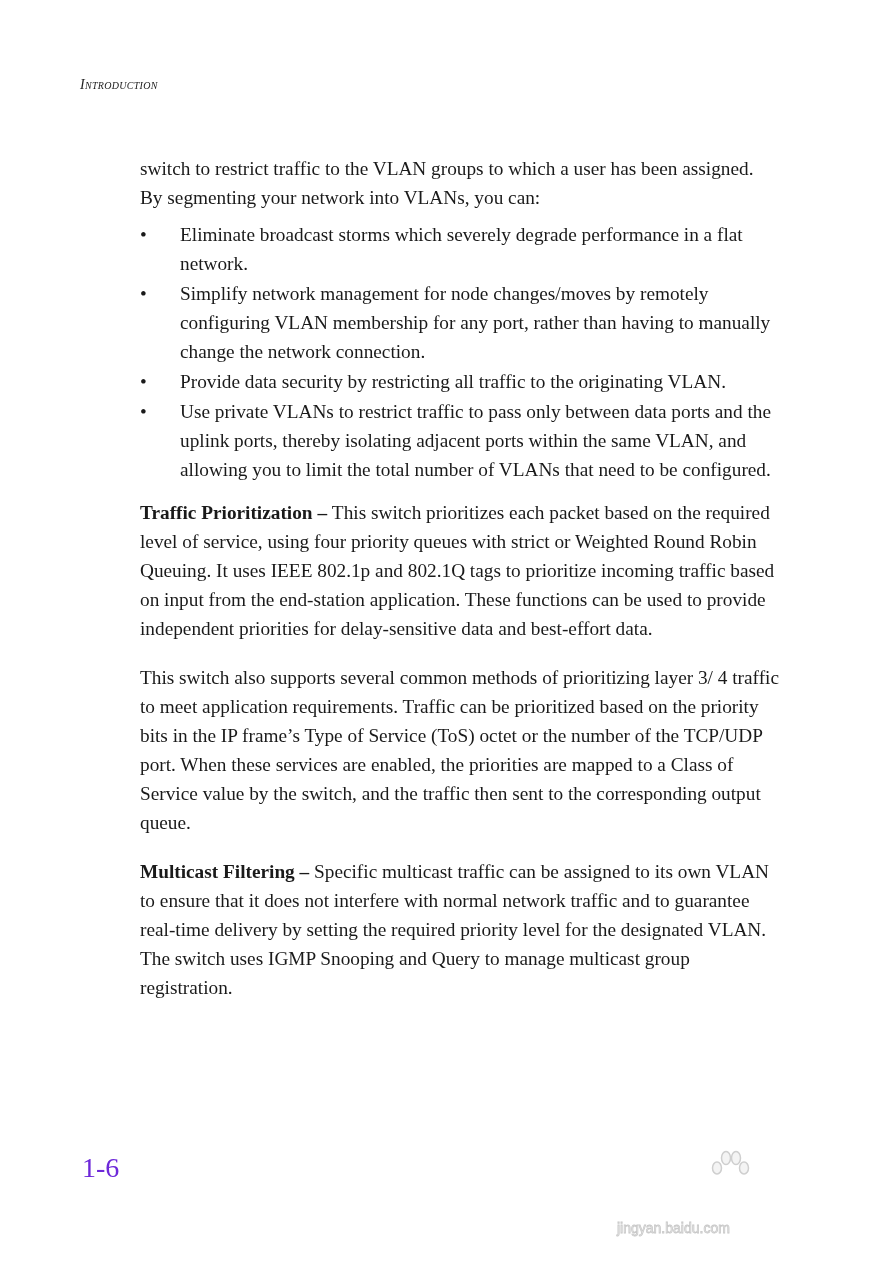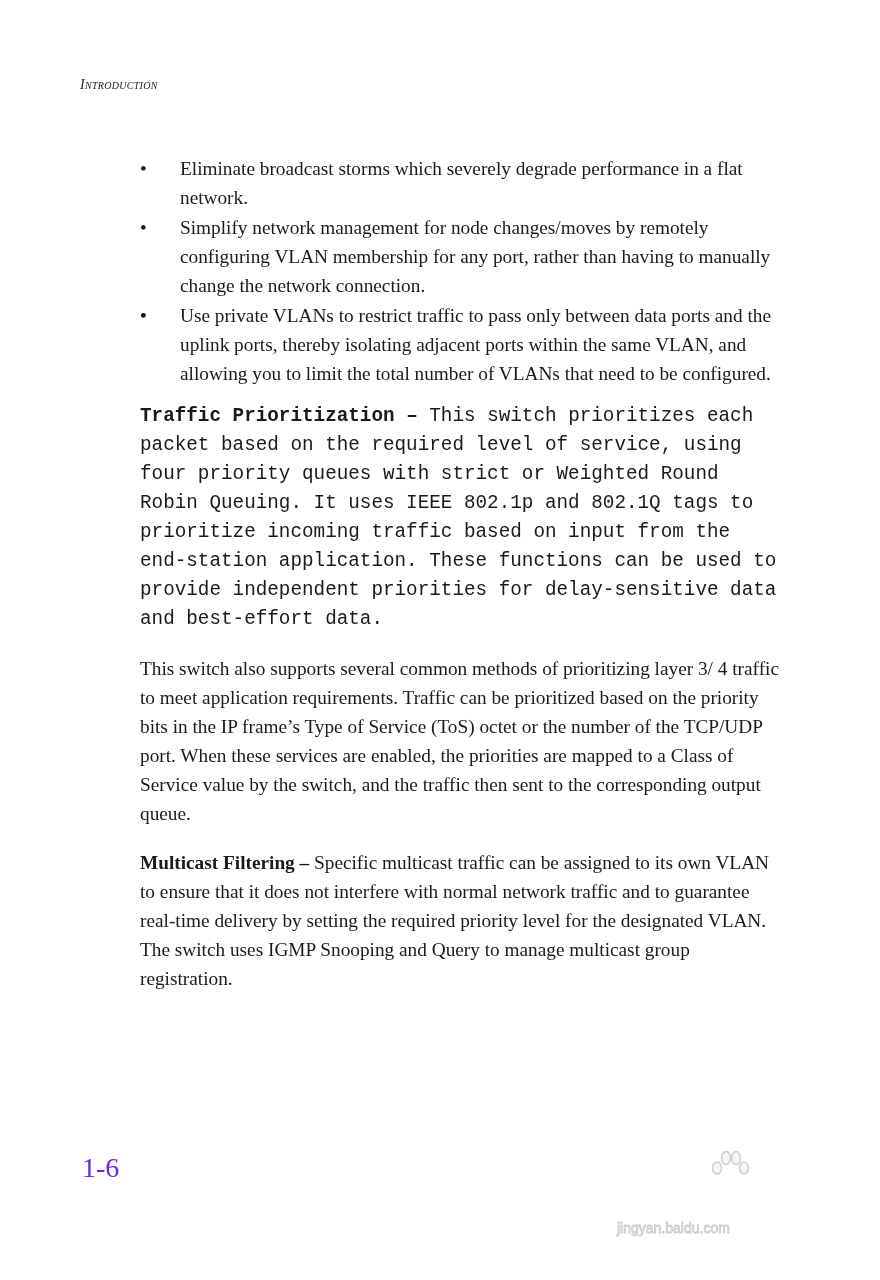--- a/index.html
+++ b/index.html
@@ -16,21 +16,21 @@
   }
   .body-text {
     position: absolute; left: 140px; top: 154px; width: 640px;
     font-size: 19.3px; line-height: 29px;
   }
   .body-text p { margin: 0; }
   .intro { margin-bottom: 8px !important; }
   ul.bullets { list-style: none; margin: 0 0 8px 0; padding: 0; }
   ul.bullets li { position: relative; padding-left: 40px; margin-bottom: 1px; }
   ul.bullets li .bullet { position: absolute; left: 0; top: 0; width: 20px; }
-  .para-gap { margin-top: 14px !important; font-family: Liberation Mono, monospace; }
+  .para-gap { margin-top: 14px !important; }
   .para-gap-big { margin-top: 20px !important; font-family: Liberation Serif, serif; }
   .bold { font-weight: bold; }
   .page-number {
     position: absolute; left: 82px; top: 1152px;
     font-size: 28px; color: #6d28d9;
   }
   .watermark {
     position: absolute; left: 615px; top: 1150px; width: 215px; height: 100px;
     color: #d4d4d4; font-family: "Liberation Sans", sans-serif;
   }
@@ -38,32 +38,34 @@
     -webkit-text-stroke: 1px #c8c8c8; color: #f2f2f2; }
   .watermark .wm-paw { position: absolute; left: 95px; top: 0; width: 40px; height: 30px; }
   .watermark .wm-url { position: absolute; left: 2px; top: 70px; font-size: 14px; color: #f0f0f0; -webkit-text-stroke: 0.8px #c8c8c8; }
 </style>
 </head>
 <body>
 
 <div class="running-head">Introduction</div>
 
 <div class="body-text">
+  <p class="intro">switch to restrict traffic to the VLAN groups to which a user has been assigned. By segmenting your network into VLANs, you can:</p>
 
   <ul class="bullets">
     <li>
       <span class="bullet">•</span>
       <span>Eliminate broadcast storms which severely degrade performance in a flat network.</span>
     </li>
     <li>
       <span class="bullet">•</span>
       <span>Simplify network management for node changes/moves by remotely configuring VLAN membership for any port, rather than having to manually change the network connection.</span>
     </li>
     <li>
       <span class="bullet">•</span>
+      <span>Provide data security by restricting all traffic to the originating VLAN.</span>
     </li>
     <li>
       <span class="bullet">•</span>
       <span>Use private VLANs to restrict traffic to pass only between data ports and the uplink ports, thereby isolating adjacent ports within the same VLAN, and allowing you to limit the total number of VLANs that need to be configured.</span>
     </li>
   </ul>
 
   <p class="para-gap"><span class="bold">Traffic Prioritization</span><span class="bold"> – </span><span>This switch prioritizes each packet based on the required level of service, using four priority queues with strict or Weighted Round Robin Queuing. It uses IEEE 802.1p and 802.1Q tags to prioritize incoming traffic based on input from the end-station application. These functions can be used to provide independent priorities for delay-sensitive data and best-effort data.</span></p>
 
   <p class="para-gap-big">This switch also supports several common methods of prioritizing layer 3/ 4 traffic to meet application requirements. Traffic can be prioritized based on the priority bits in the IP frame’s Type of Service (ToS) octet or the number of the TCP/UDP port. When these services are enabled, the priorities are mapped to a Class of Service value by the switch, and the traffic then sent to the corresponding output queue.</p>

